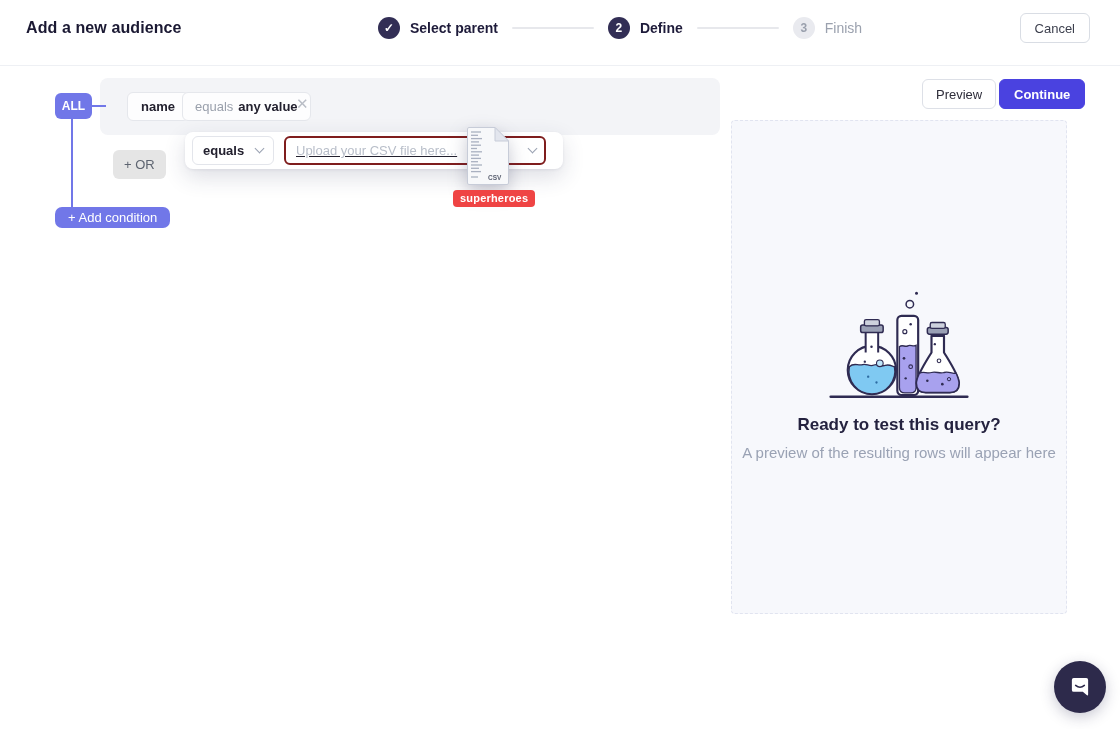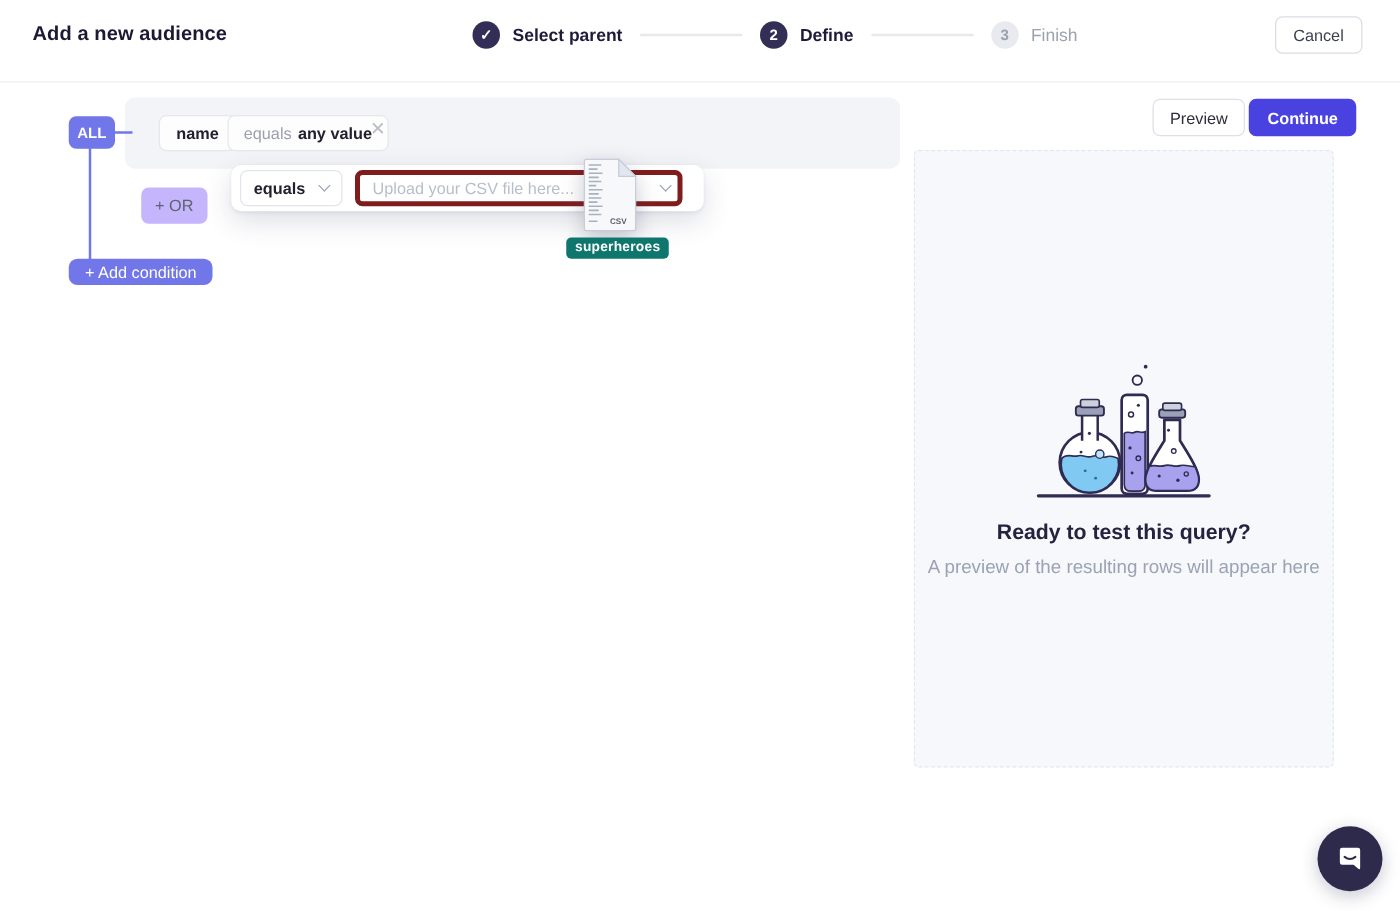--- a/index.html
+++ b/index.html
@@ -25,33 +25,33 @@
   .all-badge { position:absolute; left:55px; top:93px; width:37px; height:26px; background:#7177e8; color:#fff; font-size:12px; font-weight:700; border-radius:6px; display:flex; align-items:center; justify-content:center; z-index:3; cursor:pointer; }
   .conn-h { position:absolute; left:92px; top:105px; width:14px; height:2px; background:#7177e8; }
   .conn-v { position:absolute; left:71px; top:118px; width:2px; height:90px; background:#7177e8; }
   .cond-panel { position:absolute; left:100px; top:78px; width:620px; height:57px; background:#f3f4f7; border-radius:8px; }
   .chip { position:absolute; height:29px; display:inline-flex; align-items:center; background:#fdfdfe; border:1px solid #e5e7ec; border-radius:6px; font-size:13px; color:#23212f; cursor:pointer;text-align:center; }
   .chip-name { left:127px; top:92px; padding:0 13px; font-weight:700; }
   .chip-expr { left:182px; top:92px; padding:0 12px; }
   .chip-expr .op { color:#9aa0ac; margin-right:5px; }
   .chip-expr .val { font-weight:700; }
   .close-x { position:absolute; left:296px; top:96px; font-size:15px; color:#b9bdc6; cursor:pointer; line-height:1; }
-  .or-chip { position:absolute; left:113px; top:150px; height:29px; padding:0 11px; background:#c4b5fd; border-radius:6px; display:inline-flex; align-items:center; font-size:13px; color:#5d6470; cursor:pointer; }
+  .or-chip { position:absolute; left:113px; top:150px; height:29px; padding:0 11px; background:#e5e5e5; border-radius:6px; display:inline-flex; align-items:center; font-size:13px; color:#5d6470; cursor:pointer; }
   .add-cond-btn { position:absolute; left:55px; top:207px; height:21px; padding:0 13px; background:#7177e8; border-radius:7px; color:#fff; font-size:13px; display:inline-flex; align-items:center; cursor:pointer; }
 
   .editor-panel { position:absolute; left:185px; top:132px; width:378px; height:37px; background:#fff; border-radius:8px; box-shadow:0 8px 22px rgba(45,50,90,.16), 0 1px 3px rgba(45,50,90,.08); display:flex; align-items:center; padding-left:7px; z-index:2; }
   .op-select { width:82px; height:29px; border:1px solid #e3e5eb; border-radius:6px; background:#fff; display:flex; align-items:center; justify-content:space-between; padding:0 10px; font-size:13px; font-weight:700; color:#23212f; cursor:pointer; }
   .value-box { position:relative; width:262px; height:29px; margin-left:10px; }
-  .value-input { width:100%; height:100%; border:4px solid #7f1d1d; border-radius:6px; padding:0 26px 0 10px; font-size:13px; color:#23212f; font-family:"Liberation Sans",sans-serif; outline:none; }
+  .value-input { width:100%; height:100%; border:2px solid #7f1d1d; border-radius:6px; padding:0 26px 0 10px; font-size:13px; color:#23212f; font-family:"Liberation Sans",sans-serif; outline:none;text-decoration:underline; }
   .value-input::placeholder { color:#b8bec9; }
   .chev { width:7px; height:7px; border-right:1.7px solid #9aa2b2; border-bottom:1.7px solid #9aa2b2; transform:rotate(45deg); margin-top:-4px; }
   .value-chev { position:absolute; right:10px; top:13px; }
 
   .csv-ghost { position:absolute; left:466px; top:126px; z-index:4; filter:drop-shadow(0 7px 9px rgba(50,55,90,.28)); cursor:grabbing; }
-  .drag-badge { position:absolute; left:453px; top:190px; z-index:4; background:#0f766e; color:#fff; font-size:11px; font-weight:700; padding:2px 7px 3px; border-radius:4px; letter-spacing:.2px; }
+  .drag-badge { position:absolute; left:453px; top:190px; z-index:4; background:#ef4444; color:#fff; font-size:11px; font-weight:700; padding:2px 7px 3px; border-radius:4px; letter-spacing:.2px; }
 
   
   .preview-btn { position:absolute; left:922px; top:79px; height:30px; padding:0 13px; background:#fff; border:1px solid #dde0e7; color:#2e2d3a; }
   .continue-btn { position:absolute; left:999px; top:79px; height:30px; padding:12px 14px; background:#4a42e0; color:#fff; font-weight:600; border:1px solid #4a42e0; }
   .preview-panel { position:absolute; left:731px; top:120px; width:336px; height:494px; background:#f7f8fc; border:1px dashed #e1e4f0; border-radius:4px; text-align:center; }
   .illust { margin-top:163px; }
   .empty-title { margin-top:10px; font-size:17px; font-weight:600; color:#24223f; }
   .empty-sub { margin-top:9px; font-size:15px; color:#9aa2b4; }
 
   .chat-fab { position:absolute; left:1054px; top:661px; width:52px; height:52px; border-radius:50%; background:#2d2a4b; display:flex; align-items:center; justify-content:center; cursor:pointer; box-shadow:0 4px 14px rgba(40,40,80,.25); }

